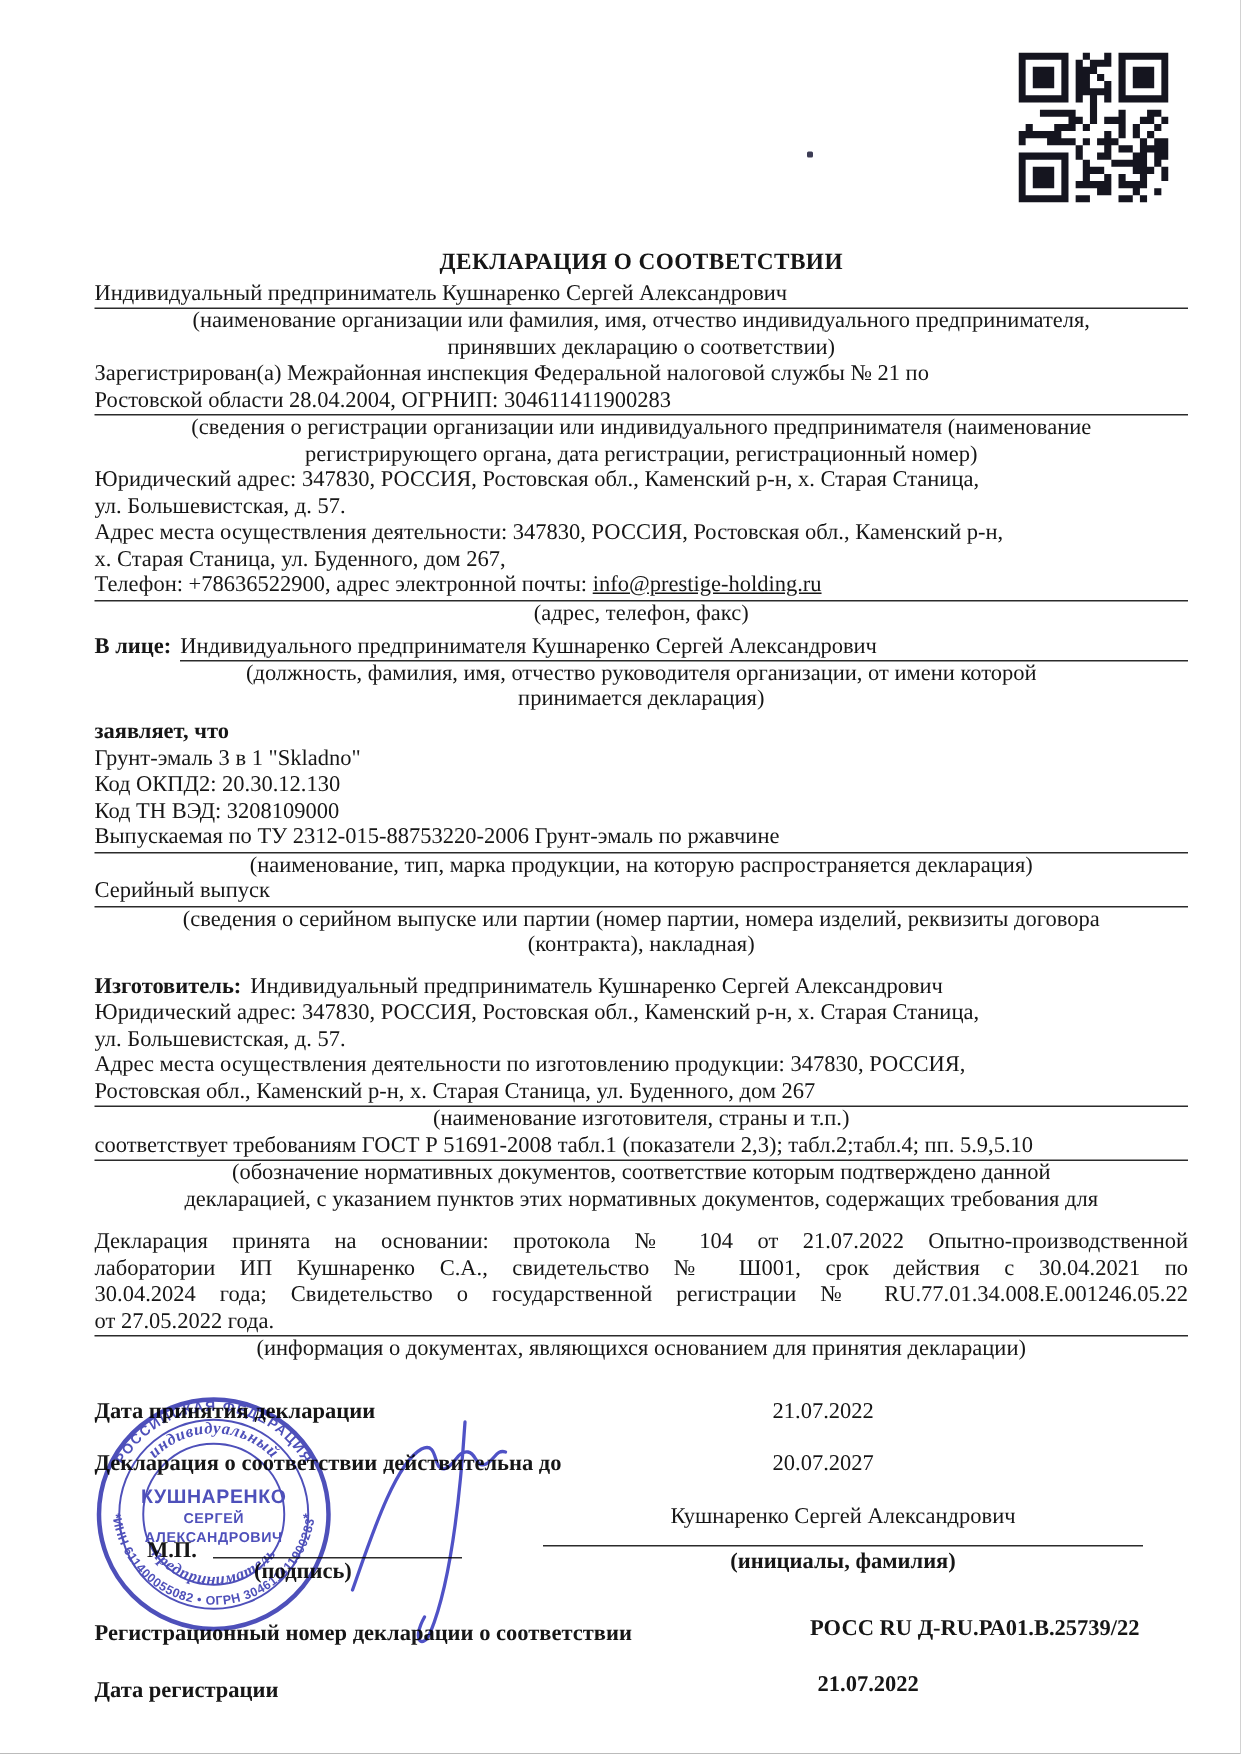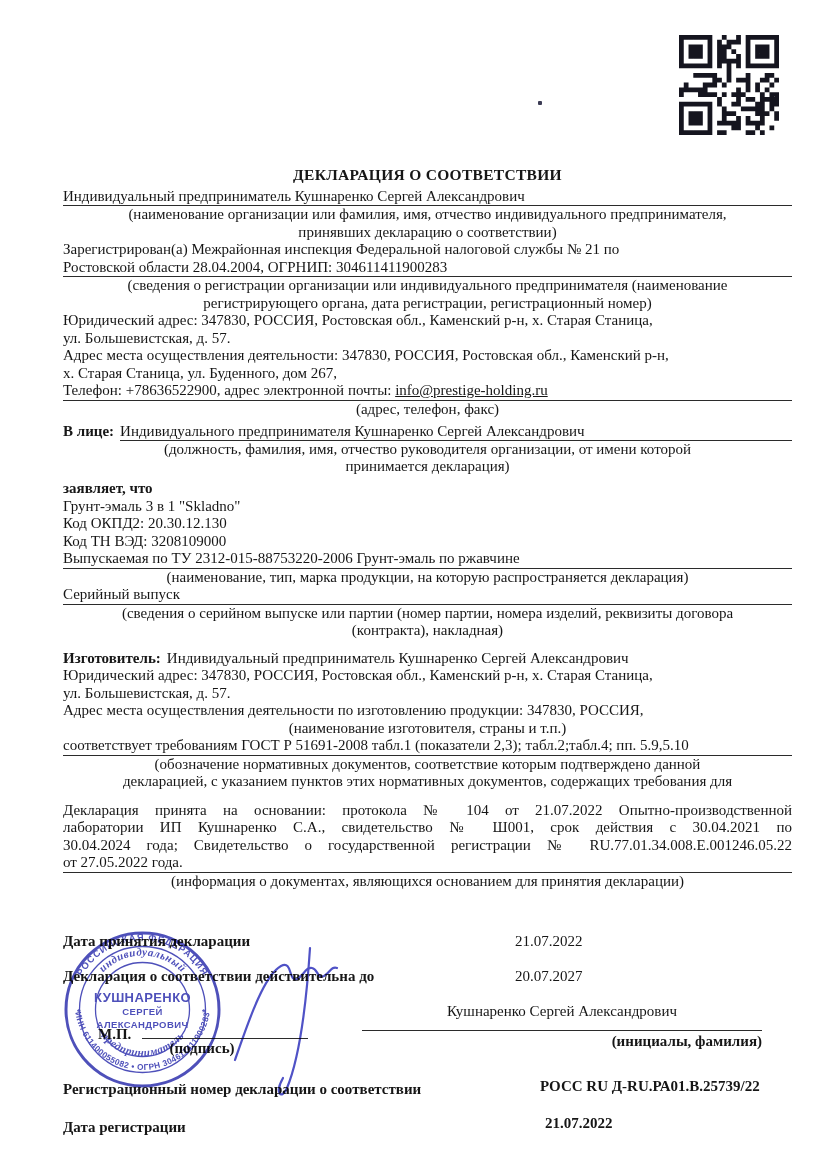--- a/index.html
+++ b/index.html
@@ -77,20 +77,21 @@
     <div class="ln c">(контракта), накладная)</div>
 
     <div class="sp10"></div>
     <div class="ln flexln">
       <span class="lbl">Изготовитель:</span>
       <span class="val">Индивидуальный предприниматель Кушнаренко Сергей Александрович</span>
     </div>
     <div class="ln">Юридический адрес: 347830, РОССИЯ, Ростовская обл., Каменский р-н, х. Старая Станица,</div>
     <div class="ln">ул. Большевистская, д. 57.</div>
     <div class="ln">Адрес места осуществления деятельности по изготовлению продукции: 347830, РОССИЯ,</div>
+    <div class="ln u">Ростовская обл., Каменский р-н, х. Старая Станица, ул. Буденного, дом 267</div>
     <div class="ln c">(наименование изготовителя, страны и т.п.)</div>
     <div class="ln u">соответствует требованиям ГОСТ Р 51691-2008 табл.1 (показатели 2,3); табл.2;табл.4; пп. 5.9,5.10</div>
     <div class="ln c">(обозначение нормативных документов, соответствие которым подтверждено данной</div>
     <div class="ln c">декларацией, с указанием пунктов этих нормативных документов, содержащих требования для</div>
 
     <div class="sp11"></div>
     <div class="ln j">Декларация принята на основании: протокола № 104 от 21.07.2022 Опытно-производственной</div>
     <div class="ln j">лаборатории ИП Кушнаренко С.А., свидетельство № Ш001, срок действия с 30.04.2021 по</div>
     <div class="ln j">30.04.2024 года; Свидетельство о государственной регистрации № RU.77.01.34.008.Е.001246.05.22</div>
     <div class="ln u">от 27.05.2022 года.</div>
@@ -100,21 +101,21 @@
   <div class="abs b" style="left:63px;top:933px;">Дата принятия декларации</div>
   <div class="abs" style="left:515px;top:933px;">21.07.2022</div>
   <div class="abs b" style="left:63px;top:968px;">Декларация о соответствии действительна до</div>
   <div class="abs" style="left:515px;top:968px;">20.07.2027</div>
 
   <div class="abs b" style="left:98px;top:1026px;">М.П.</div>
   <div class="rule" style="left:142px;top:1038px;width:166px;"></div>
   <div class="abs b" style="left:116px;top:1040px;width:172px;text-align:center;">(подпись)</div>
   <div class="abs" style="left:362px;top:1003px;width:400px;text-align:center;">Кушнаренко Сергей Александрович</div>
   <div class="rule" style="left:362px;top:1030px;width:400px;"></div>
-  <div class="abs b" style="left:362px;top:1033px;width:400px;text-align:right;">(инициалы, фамилия)</div>
+  <div class="abs b" style="left:362px;top:1033px;width:400px;text-align:center;">(инициалы, фамилия)</div>
 
   <div class="abs b" style="left:63px;top:1081px;">Регистрационный номер декларации о соответствии</div>
   <div class="abs b" style="left:540px;top:1078px;text-align:right;">РОСС RU Д-RU.РА01.В.25739/22</div>
   <div class="abs b" style="left:63px;top:1119px;">Дата регистрации</div>
   <div class="abs b" style="left:545px;top:1115px;">21.07.2022</div>
 
   <svg id="stamp" viewBox="0 0 161 161" xmlns="http://www.w3.org/2000/svg">
     <g fill="none" stroke="#3f41b4">
       <circle cx="80.5" cy="80.5" r="76.5" stroke-width="3"></circle>
       <circle cx="80.5" cy="80.5" r="63" stroke-width="1.3"></circle>

